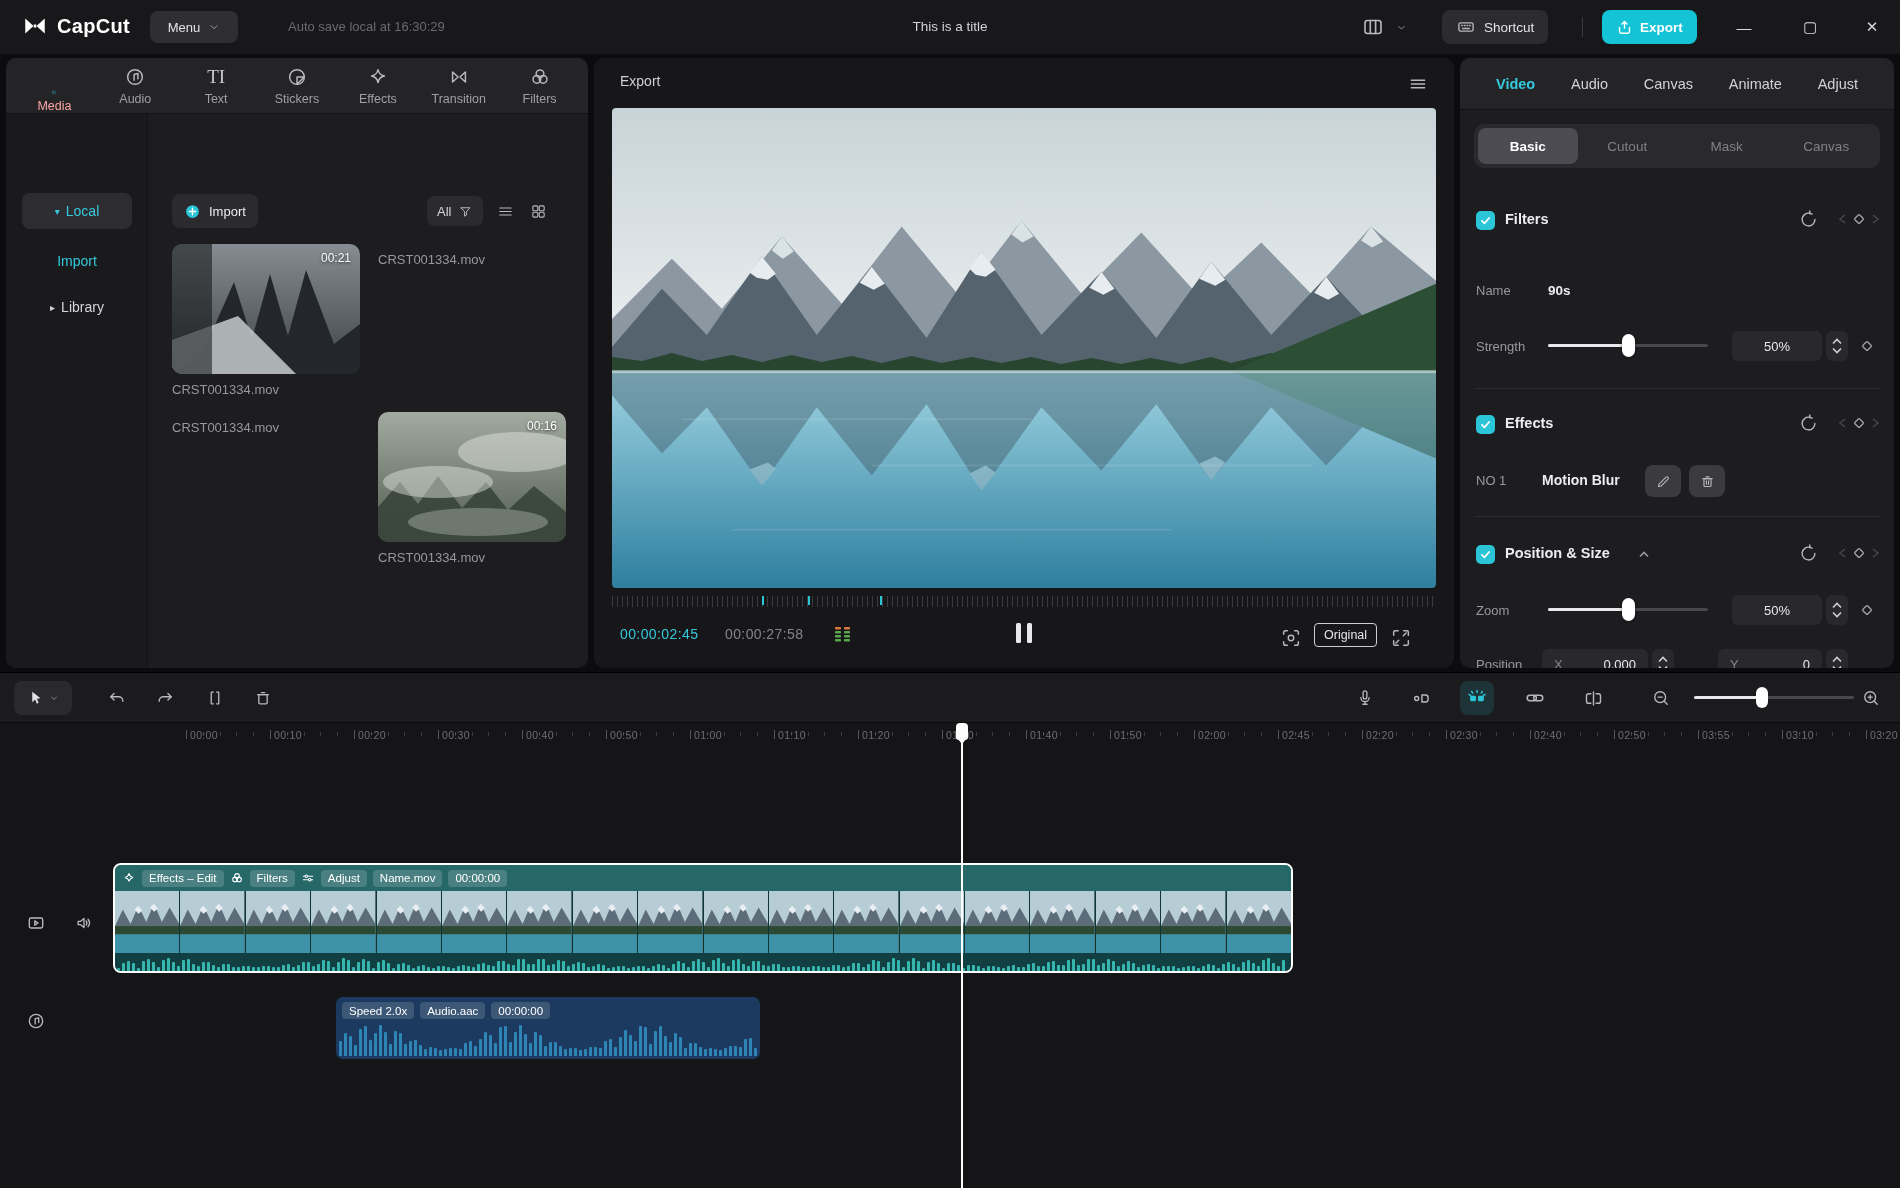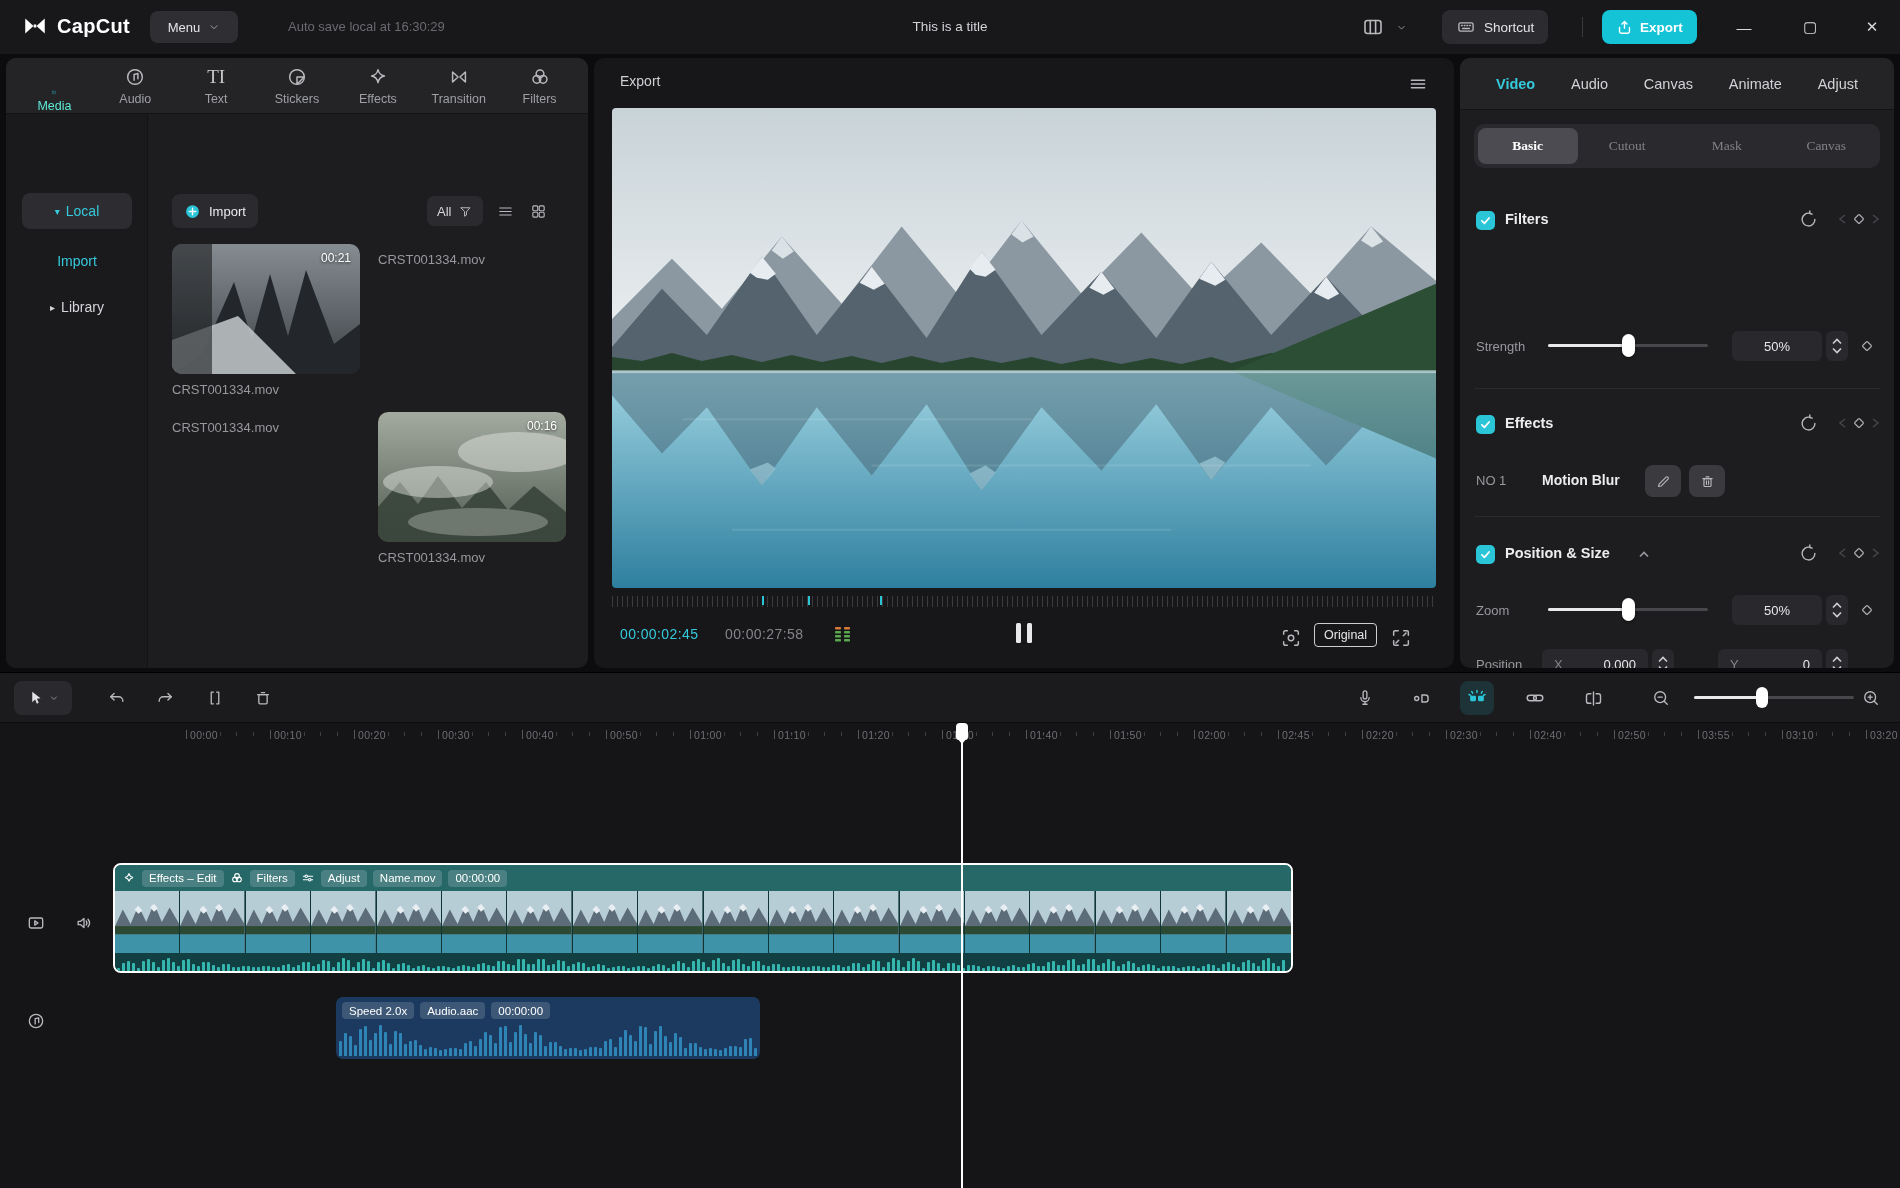--- a/index.html
+++ b/index.html
@@ -23,21 +23,21 @@
 
 
 .panel { position:absolute; background:#1d1d20; border-radius:10px; overflow:hidden; }
 #left-panel  { left:6px;   top:58px; width:582px; height:610px; }
 #player-panel{ left:594px;  top:58px; width:860px; height:610px; background:#17171a; }
 #right-panel { left:1460px; top:58px; width:434px; height:610px; }
 
 
 .tabstrip { position:absolute; left:0; top:0; right:0; height:56px; background:#242427; display:flex; padding:0 8px; border-bottom:1px solid #131316; }
 .mtab { flex:1; display:flex; flex-direction:column; align-items:center; justify-content:center; gap:4px; color:#9fa0a4; font-size:12.5px; }
-.mtab.active { color:#5eead4;margin-top:32px; }
+.mtab.active { color:#fca5a5;margin-top:32px; }
 .mtab.active .ic { stroke:#2fc7da; }
 #media-sidebar { position:absolute; left:0; top:56px; bottom:0; width:142px; background:#1a1a1d; border-right:1px solid #131316; }
 .side-item { position:absolute; left:16px; width:110px; height:36px; display:flex; align-items:center; justify-content:center; gap:6px; font-size:14px; border-radius:8px; }
 .media-grid { position:absolute; left:142px; top:56px; right:0; bottom:0; }
 .import-btn { position:absolute; left:24px; top:80px; height:34px; padding:0 12px; background:#2b2b2f; border-radius:8px; display:flex; align-items:center; gap:8px; font-size:13px; color:#ececef; }
 .filter-all { position:absolute; left:279px; top:82px; height:30px; padding:0 10px; background:#2b2b2f; border-radius:7px; display:flex; align-items:center; gap:7px; font-size:13px; color:#d6d6da; }
 .view-ic { position:absolute; top:86px; width:24px; height:22px; display:flex; align-items:center; justify-content:center; }
 .thumb { position:absolute; width:188px; }
 .thumb-img { height:130px; border-radius:10px; overflow:hidden; position:relative; background:#000; }
 .dur { position:absolute; right:9px; top:7px; font-size:12px; color:#fff; text-shadow:0 1px 3px rgba(0,0,0,.7); }
@@ -54,21 +54,21 @@
 .tc-cur { position:absolute; left:26px; top:12px; font-size:14px; color:#35c9dc; letter-spacing:.4px; }
 .tc-total { position:absolute; left:131px; top:12px; font-size:14px; color:#84848a; letter-spacing:.4px; }
 .meter { position:absolute; left:238px; top:9px; }
 .pause { position:absolute; left:50%; top:9px; transform:translateX(-50%); display:flex; gap:6px; }
 .pause i { display:block; width:5px; height:20px; background:#e9e9ec; border-radius:1.5px; }
 .original-btn { position:absolute; left:720px; top:9px; height:24px; padding:0 9px; border:1.5px solid #cfcfd3; border-radius:4px; font-size:12.5px; color:#e6e6e9; display:flex; align-items:center; }
 
 
 .rtabs { position:absolute; left:0; top:0; right:0; height:52px; background:#242427; display:flex; align-items:center; justify-content:space-between; padding:0 36px; border-bottom:1px solid #131316; font-size:14.5px; color:#d2d2d6; }
 .rtabs .active { color:#35c9dc; font-weight:bold; }
-.subtabs { position:absolute; left:14px; top:66px; width:406px; height:44px; background:#2a2a2e; border-radius:10px; display:flex; padding:4px;font-family:Liberation Serif, serif; }
+.subtabs { position:absolute; left:14px; top:66px; width:406px; height:44px; background:#2a2a2e; border-radius:10px; display:flex; padding:4px; }
 .subtab { flex:1; display:flex; align-items:center; justify-content:center; font-size:13.5px; color:#808086; border-radius:8px; }
 .subtab.active { background:#4b4b51; color:#fff; font-weight:bold; }
 .sec-head { position:absolute; left:0; right:0; height:30px; }
 .chk { position:absolute; left:16px; top:5px; width:19px; height:19px; background:#2bc5d8; border-radius:5px; display:flex; align-items:center; justify-content:center; }
 .sec-title { position:absolute; left:45px; top:5px; font-size:14.5px; font-weight:bold; color:#ededf0; }
 .reset-ic { position:absolute; left:338px; top:3px; }
 .keyf { position:absolute; display:flex; align-items:center; gap:3px; }
 .row-label { position:absolute; left:16px; font-size:13px; color:#98989d; }
 .row-value { position:absolute; font-size:13.5px; font-weight:bold; color:#ececef; }
 .slider { position:absolute; width:160px; height:3px; background:#47474c; border-radius:2px; }
@@ -428,20 +428,24 @@
       <svg width="9" height="12" viewBox="0 0 9 12">
           <path d="M7 2 L2 6 L7 10" stroke="#46464b" stroke-width="1.5" fill="none"></path>
         </svg>
       <svg width="18" height="18" viewBox="0 0 24 24">
           <rect x="7.5" y="7.5" width="9" height="9" rx="1.4" transform="rotate(45 12 12)" stroke="#a9a9ad" fill="none" stroke-width="1.6"></rect>
         </svg>
       <svg width="9" height="12" viewBox="0 0 9 12">
           <path d="M2 2 L7 6 L2 10" stroke="#46464b" stroke-width="1.5" fill="none"></path>
         </svg>
     </span>
+  </div>
+  <div class="sec-head" style="top:222px;height:24px">
+    <span class="row-label" style="top:3px">Name</span>
+    <span class="row-value" style="left:88px;top:3px">90s</span>
   </div>
   <div class="sec-head" style="top:272px;height:32px">
     <span class="row-label" style="top:9px">Strength</span>
     <span class="slider" style="left:88px;top:14px">
         <span class="fill" style="width:80px"></span>
         <span class="handle" style="left:74px"></span>
       </span>
     <span class="valbox" style="left:272px;top:1px">50%</span>
     <span class="stepper" style="left:366px;top:1px">
       <svg width="10" height="7" viewBox="0 0 10 7">

